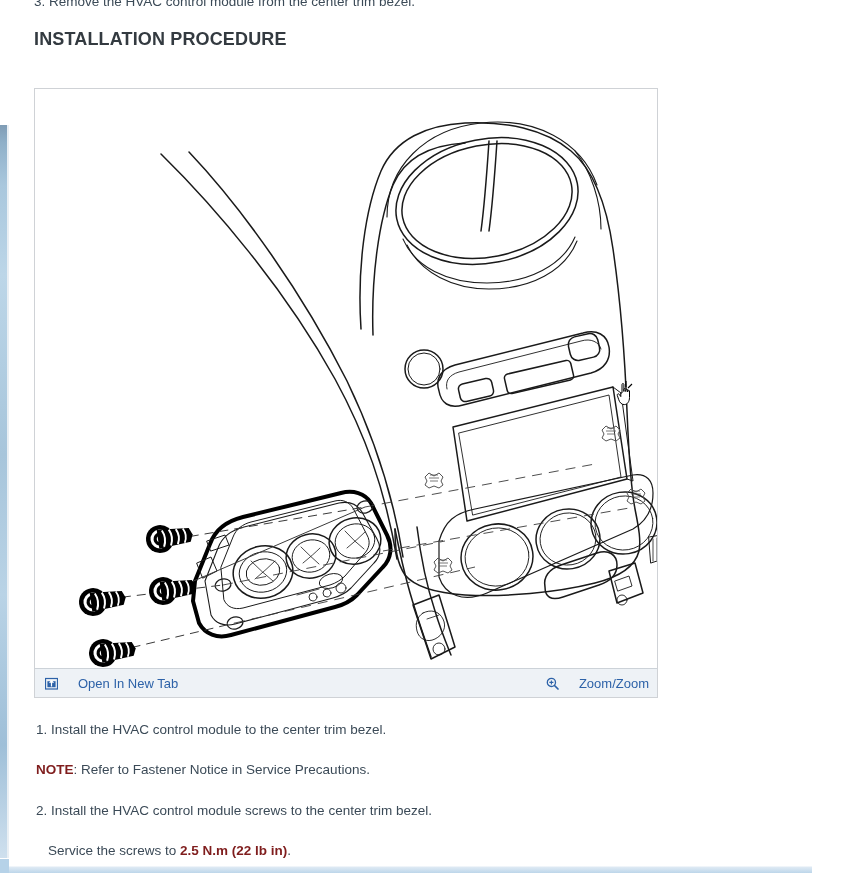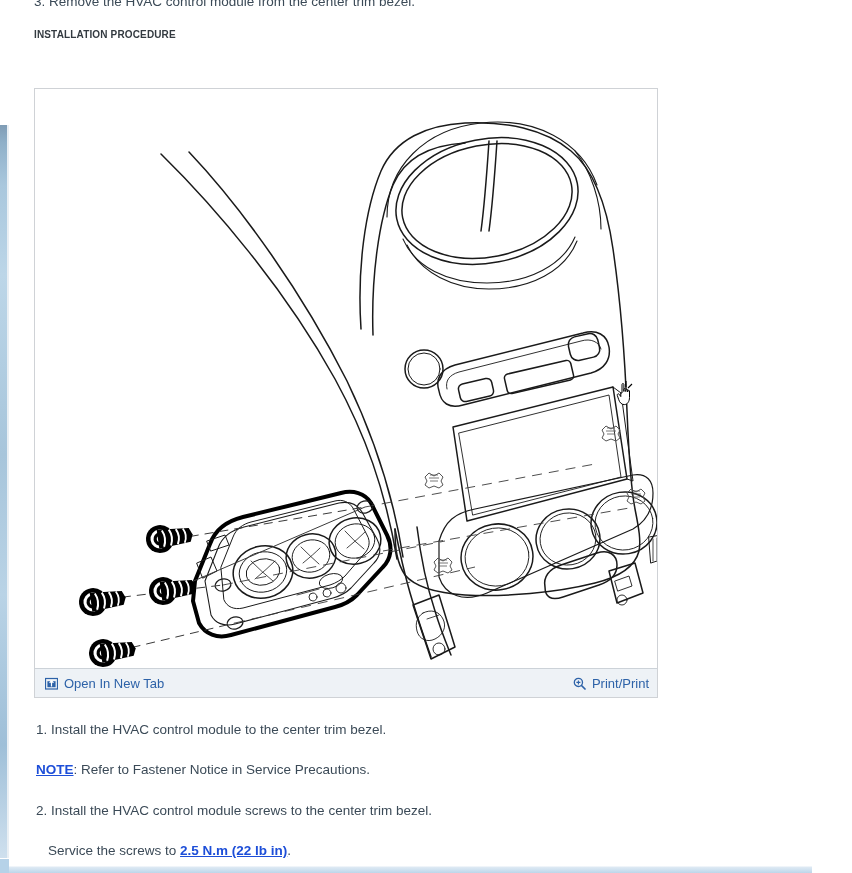--- a/index.html
+++ b/index.html
@@ -72,21 +72,21 @@
     font-size: 13.5px;
     color: #3b4a57;
     white-space: nowrap;
     line-height: 16px;
   }
 
   .section-heading {
     position: absolute;
     left: 34px;
     top: 29px;
-    font-size: 10px;
+    font-size: 18px;
     font-weight: bold;
     color: #333a40;
     letter-spacing: 0.15px;
   }
 
   
   .figure-box {
     position: absolute;
     left: 34px;
     top: 88px;
@@ -124,38 +124,38 @@
     border-top: 1px solid #ccd2d8;
     box-sizing: border-box;
     display: flex;
     align-items: center;
     justify-content: space-between;
     padding: 0 8px 0 10px;
   }
   .tb-btn {
     display: flex;
     align-items: center;
-    gap: 6px;
+    gap: 20px;
     color: #2d62a8;
     font-size: 13px;
     cursor: pointer;
     white-space: nowrap;
   }
   .tb-btn svg { display: block; }
 
   
   .step {
     position: absolute;
     left: 36px;
     font-size: 13.5px;
     color: #3b4a57;
     line-height: 17px;
     white-space: nowrap;
   }
-  .step b { color: #1d4ed8; font-weight: bold; text-decoration: underline; }
+  .step b { color: #7f1d1d; font-weight: bold; }
   .step-1 { top: 721px; }
   .step-note { top: 761px; }
   .step-2 { top: 802px; }
   .step-torque { top: 842px; left: 48px; }
 
   .hand-cursor {
     position: absolute;
     left: 615px;
     top: 379px;
     width: 22px;
@@ -379,21 +379,21 @@
           <span>Open In New Tab</span>
         </div>
         <div class="tb-btn">
           <span>
             <svg width="13" height="13" viewBox="0 0 13 13">
               <circle cx="5.4" cy="5.4" r="4.1" fill="none" stroke="#2d62a8" stroke-width="1.3"></circle>
               <path d="M 8.5,8.5 L 12,12" stroke="#2d62a8" stroke-width="1.7" stroke-linecap="round"></path>
               <path d="M 5.4,3.4 L 5.4,7.4 M 3.4,5.4 L 7.4,5.4" stroke="#2d62a8" stroke-width="1.1"></path>
             </svg>
           </span>
-          <span>Print/Print</span>
+          <span>Zoom/Zoom</span>
         </div>
       </div>
     </div>
 
     <div class="step step-1">
       <span>1. Install the HVAC control module to the center trim bezel.</span>
     </div>
 
     <div class="step step-note">
       <b>NOTE</b><span>: Refer to Fastener Notice in Service Precautions.</span>

